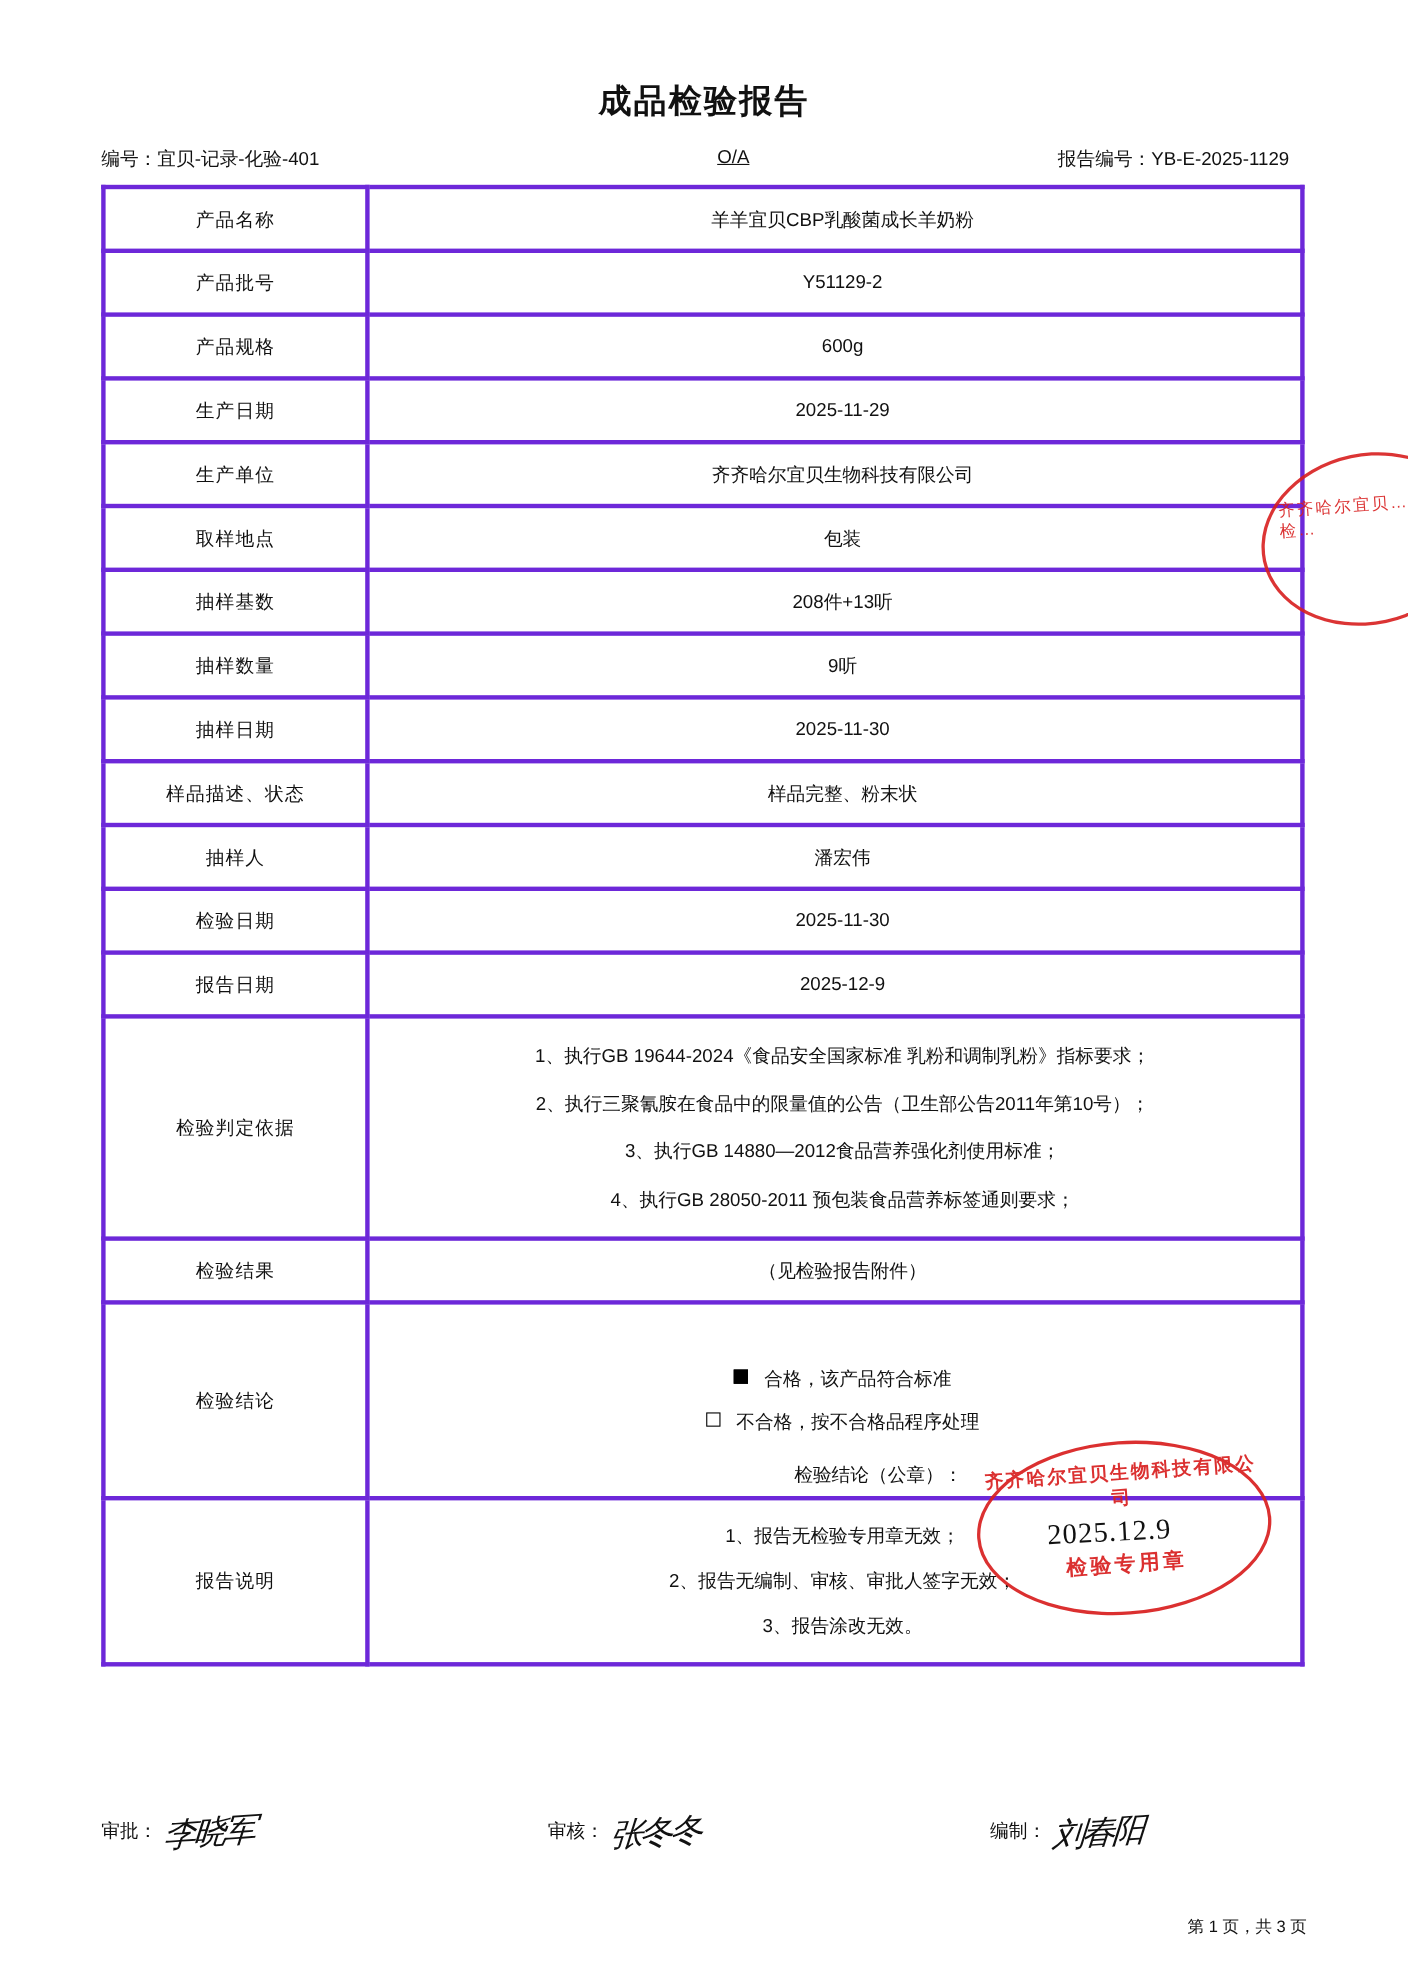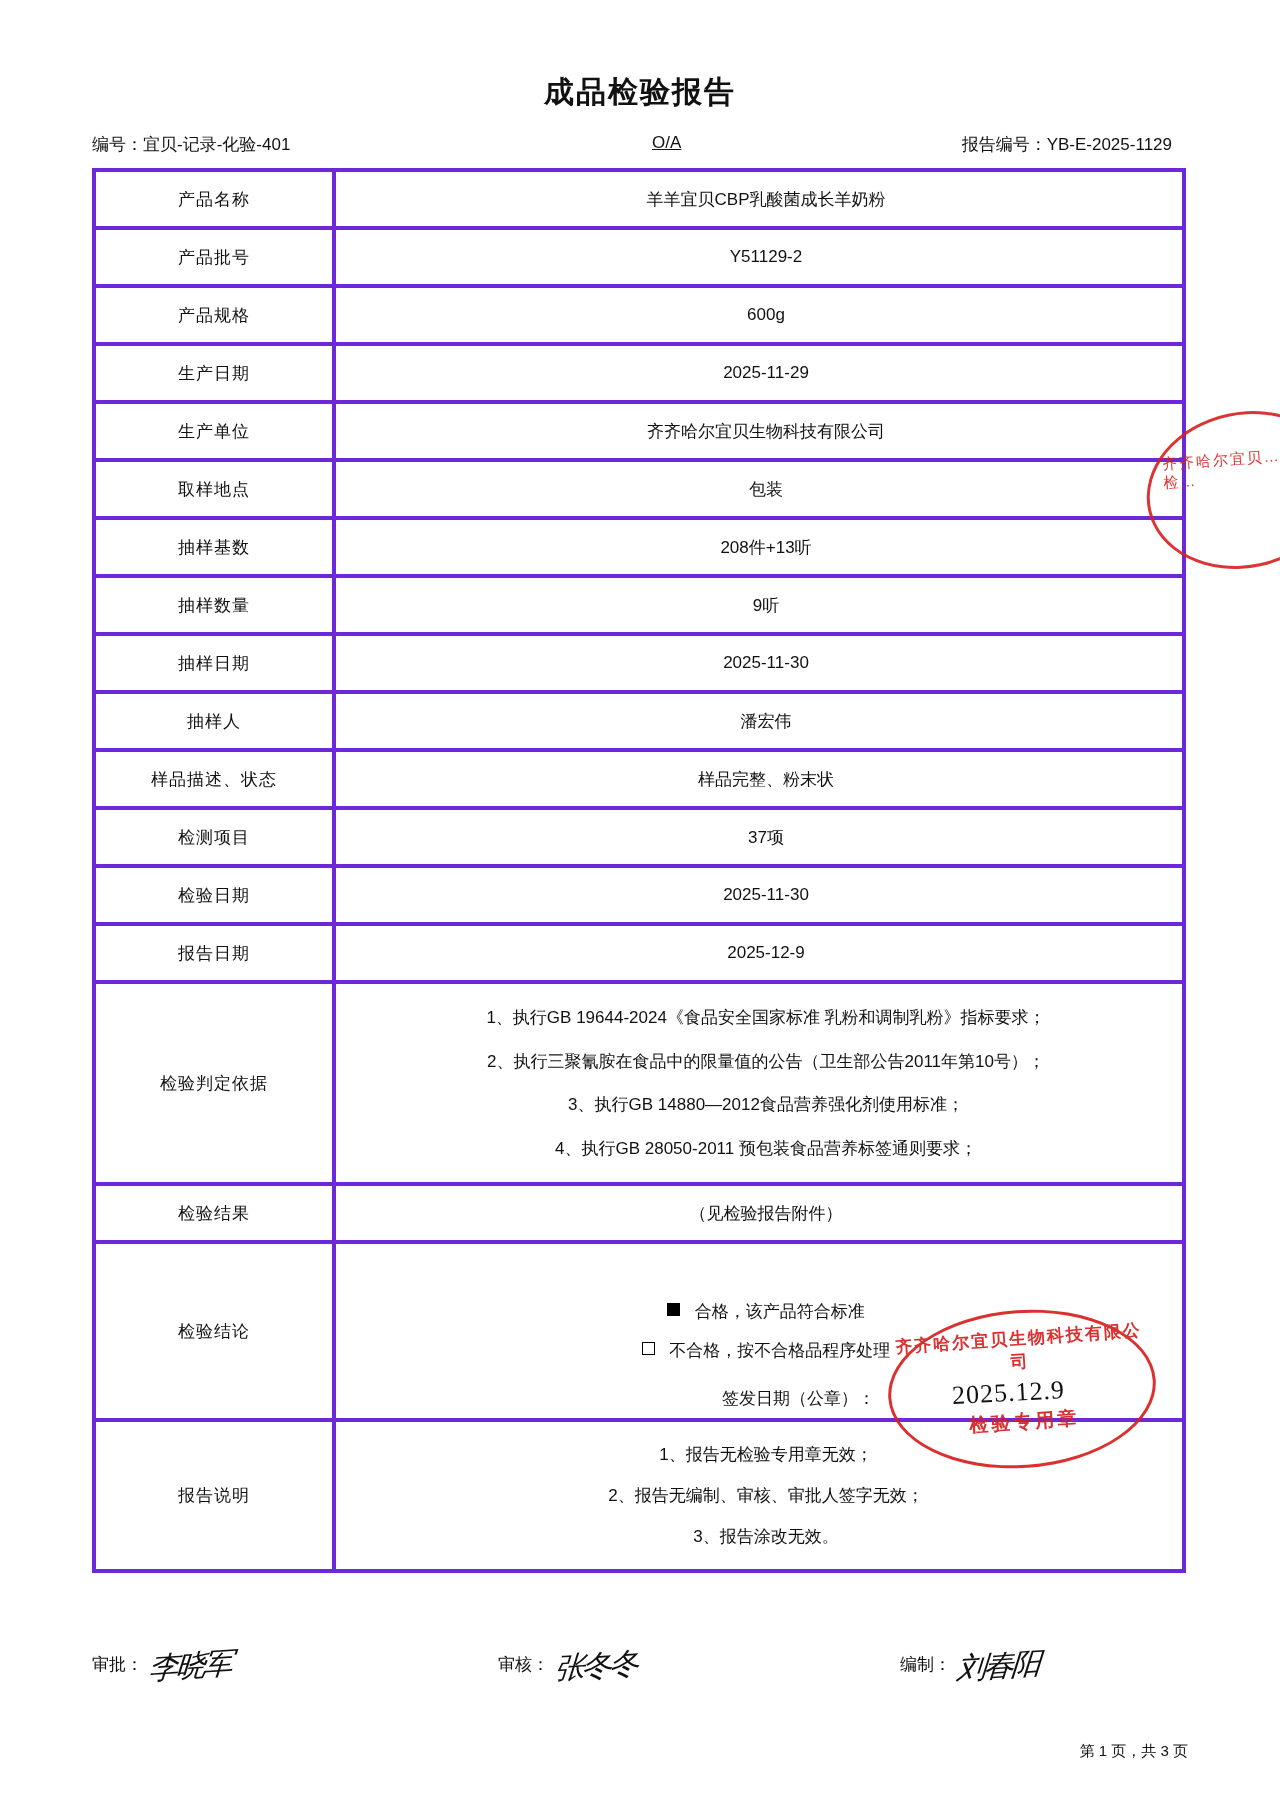--- a/index.html
+++ b/index.html
@@ -248,30 +248,26 @@
       </tr>
       <tr class="r-name">
         <td class="label">抽样数量</td>
         <td class="value">9听</td>
       </tr>
       <tr class="r-name">
         <td class="label">抽样日期</td>
         <td class="value">2025-11-30</td>
       </tr>
       <tr class="r-name">
+        <td class="label">样品描述、状态</td>
+        <td class="value">样品完整、粉末状</td>
+      </tr>
+      <tr class="r-name">
         <td class="label">抽样人</td>
         <td class="value">潘宏伟</td>
-      </tr>
-      <tr class="r-name">
-        <td class="label">样品描述、状态</td>
-        <td class="value">样品完整、粉末状</td>
-      </tr>
-      <tr class="r-name">
-        <td class="label">检测项目</td>
-        <td class="value">37项</td>
       </tr>
       <tr class="r-name">
         <td class="label">检验日期</td>
         <td class="value">2025-11-30</td>
       </tr>
       <tr class="r-name">
         <td class="label">报告日期</td>
         <td class="value">2025-12-9</td>
       </tr>
 
@@ -296,21 +292,21 @@
         <td class="label">检验结论</td>
         <td class="value concl-cell">
           <div class="concl-line">
             <span class="box-filled"></span>
             <span>合格，该产品符合标准</span>
           </div>
           <div class="concl-line">
             <span class="box-empty"></span>
             <span>不合格，按不合格品程序处理</span>
           </div>
-          <div class="sign-line">签发日期（公章）：</div>
+          <div class="sign-line">检验结论（公章）：</div>
         </td>
       </tr>
 
       <tr>
         <td class="label">报告说明</td>
         <td class="value notes-cell">
           <p>1、报告无检验专用章无效；</p>
           <p>2、报告无编制、审核、审批人签字无效；</p>
           <p>3、报告涂改无效。</p>
         </td>

